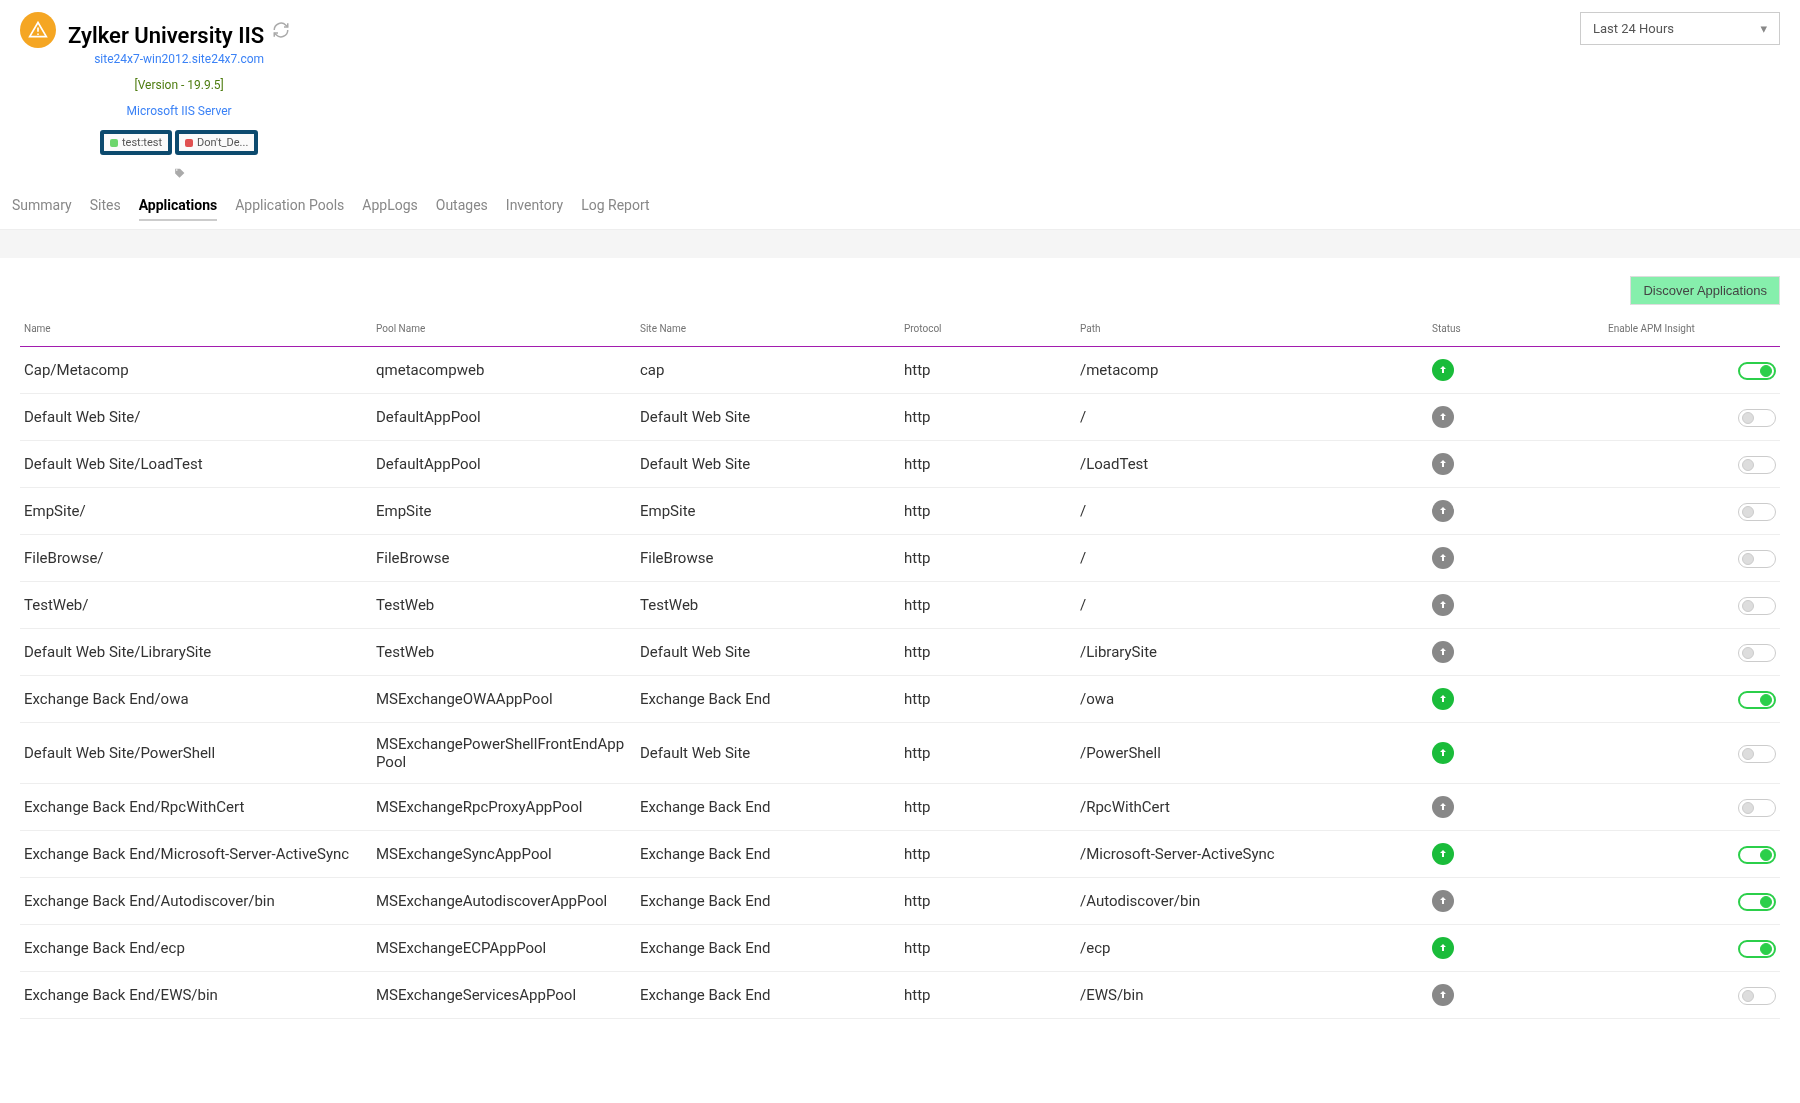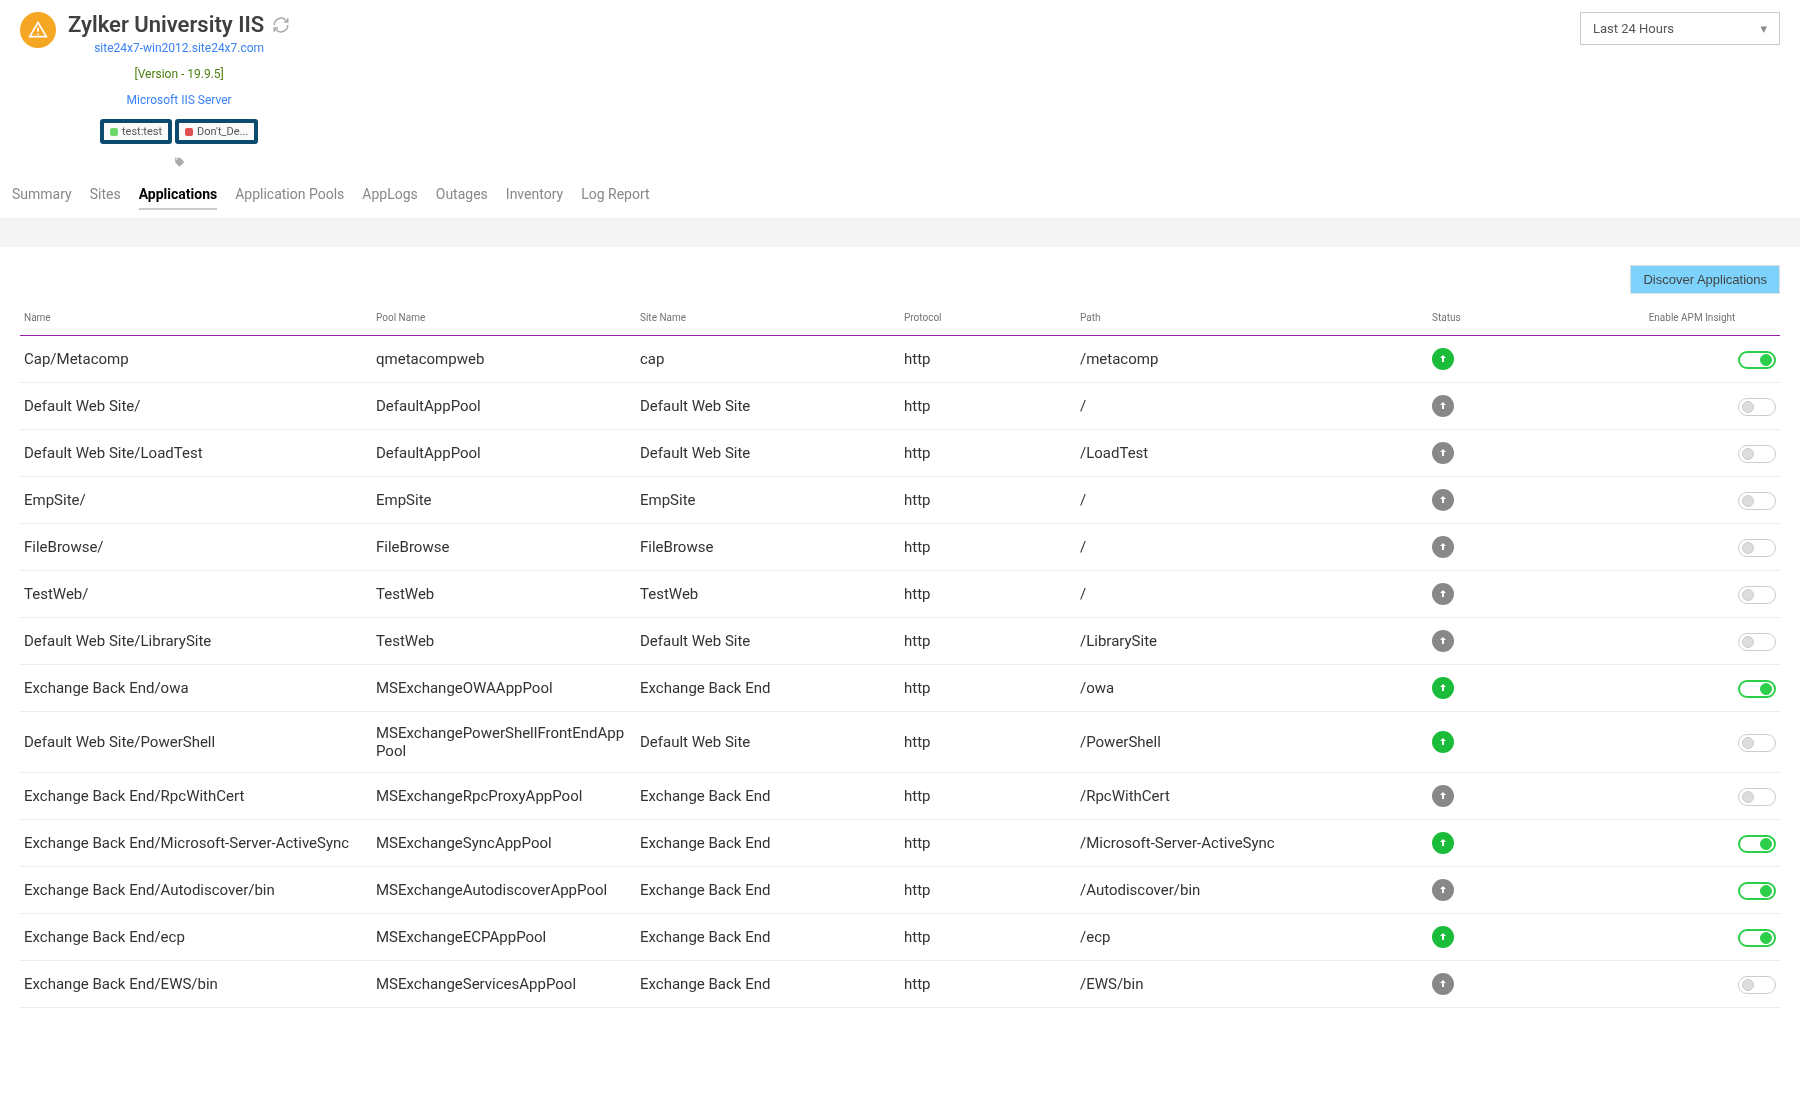--- a/index.html
+++ b/index.html
@@ -19,21 +19,21 @@
   .header-left { display: flex; align-items: flex-start; gap: 12px; }
   .warn-badge {
     width: 36px; height: 36px; border-radius: 50%;
     background: #f5a623;
     display: flex; align-items: center; justify-content: center;
     flex-shrink: 0;
   }
   .warn-badge svg { width: 20px; height: 20px; }
   .title-block { display: flex; flex-direction: column; gap: 4px; }
   .title-row { display: flex; align-items: center; gap: 8px; }
-  .page-title { font-size: 22px; font-weight: 600; color: #404040; }
+  .page-title { font-size: 22px; font-weight: 600; color: #000000; margin-top: 11px; }
   .refresh-icon { width: 18px; height: 18px; color: #aaa; cursor: pointer; }
   .sub-row { display: flex; align-items: center; gap: 12px; font-size: 12px; flex-wrap: wrap; flex-direction: column; }
   .link { color: #3b82f6; text-decoration: none; cursor: pointer; }
   .version { color: #4d7c0f; }
   .tag {
     display: inline-flex; align-items: center; gap: 4px;
     padding: 2px 6px; border: 4px solid #0c4a6e; border-radius: 3px;
     background: #fafafa; font-size: 11px; color: #555;
   }
   .dot { width: 8px; height: 8px; border-radius: 2px; display: inline-block; }
@@ -57,42 +57,42 @@
   .tab.active { color: #000; font-weight: 700; border-bottom: 2px solid #ccc; }
 
   .spacer-bar { background: #f5f5f5; height: 28px; }
 
   .content { padding: 0 20px 20px 20px; }
 
   .toolbar {
     display: flex; justify-content: flex-end; padding: 18px 0 8px 0;
   }
   .discover-btn {
-    background: #7dd3fc; border: 1px solid #ddd; color: #444;
+    background: #86efac; border: 1px solid #ddd; color: #444;
     padding: 6px 12px; cursor: pointer; font-size: 13px;
   }
 
   table { width: 100%; border-collapse: collapse; table-layout: fixed; }
   th {
     text-align: left; color: #737373; font-weight: 400; font-size: 10px;
     padding: 10px 4px 12px 4px; border-bottom: 1px solid #a21caf;
   }
   td {
     padding: 12px 4px; border-bottom: 1px solid #eee; font-size: 15px; color: #333;
     word-wrap: break-word; vertical-align: middle;
   }
   .col-name    { width: 20%; }
   .col-pool    { width: 15%; }
   .col-site    { width: 15%; }
   .col-proto   { width: 10%; }
   .col-path    { width: 20%; }
   .col-status  { width: 10%; text-align: left; }
   .col-toggle  { width: 10%; text-align: right; }
   th.th-status, td.td-status { text-align: left; }
-  th.th-toggle { text-align: center; }
+  th.th-toggle { text-align: left; }
   td.td-toggle { text-align: right; }
 
   .status-chip {
     width: 22px; height: 22px; border-radius: 50%;
     display: inline-flex; align-items: center; justify-content: center;
   }
   .status-chip.up   { background: #1abc3a; }
   .status-chip.idle { background: #888; }
   .status-chip svg { width: 12px; height: 12px; fill: #fff; }
 

